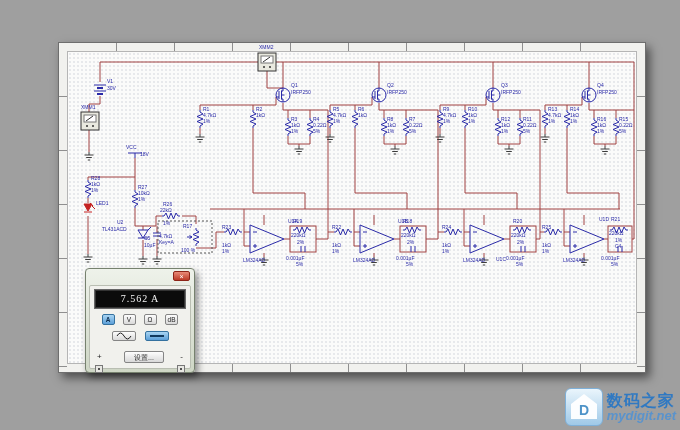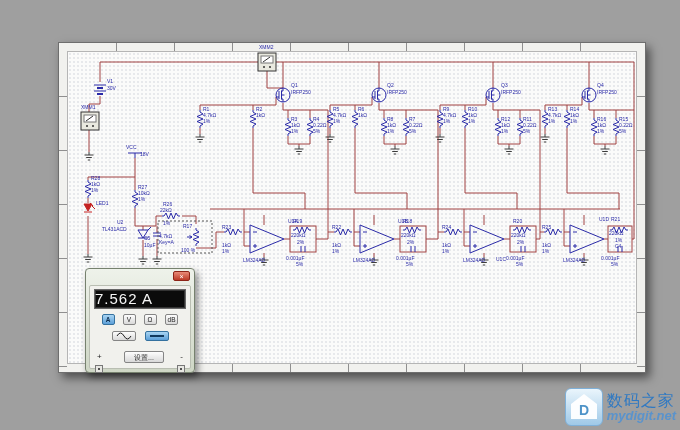--- a/index.html
+++ b/index.html
@@ -31,22 +31,22 @@
       box-shadow:3px 4px 7px rgba(0,0,0,.45);}
   #mm .titlebar{position:absolute;left:0;top:0;right:0;height:15px;padding:3px 0 0 7px;
       font-size:7.5px;color:#222;box-sizing:border-box;}
   #mm .closebtn{position:absolute;right:4px;top:2px;width:17px;height:10px;border-radius:2px;
       background:linear-gradient(#e98a77,#bb3a27);border:1px solid #8c2317;color:#fff;
       font-size:7px;line-height:9px;text-align:center;box-sizing:border-box;}
   #mm .body{position:absolute;left:3px;top:16px;right:3px;bottom:3px;background:#f1f1ed;
       border:1px solid #b9beb2;border-radius:2px;}
   #mm .display{position:absolute;left:4px;top:3px;right:4px;height:18px;background:#0b0b0b;
       border:1px solid #666;box-shadow:inset 0 0 0 1px #333;
-      color:#f6f6f6;font-family:Liberation Sans, sans-serif;font-size:15px;line-height:18px;
-      text-align:left;letter-spacing:1px;}
+      color:#f6f6f6;font-family:Liberation Serif, serif;font-size:10px;line-height:18px;
+      text-align:center;letter-spacing:1px;}
   #mm .mode-row{position:absolute;left:0;top:28px;width:100%;display:flex;justify-content:center;gap:8px;}
   #mm .sig-row{position:absolute;left:0;top:45px;width:100%;display:flex;justify-content:center;gap:9px;}
   .mmbtn{min-width:13px;height:11px;padding:0 2px;border-radius:2px;border:1px solid #858585;
       background:linear-gradient(#fdfdfd,#d9d9d9);font-size:6.5px;line-height:10px;text-align:center;
       color:#222;box-sizing:border-box;}
   .mmbtn.active{background:linear-gradient(#a9d5f3,#5c9fd8);border-color:#34719f;color:#0b2c4e;font-weight:bold;}
   .sigbtn{width:24px;height:10px;border-radius:2px;border:1px solid #858585;
       background:linear-gradient(#fdfdfd,#d9d9d9);display:flex;align-items:center;justify-content:center;box-sizing:border-box;}
   .sigbtn.active{background:linear-gradient(#a9d5f3,#5c9fd8);border-color:#34719f;}
   .dc-line{width:14px;height:2px;background:#123a5e;}
@@ -58,21 +58,21 @@
       font-size:7px;line-height:11px;text-align:center;color:#222;box-sizing:border-box;}
   #mm .jack{position:absolute;top:15px;width:8px;height:8px;border:1px solid #777;background:#e7e7e2;
       box-sizing:border-box;}
   #mm .jack::after{content:"";position:absolute;left:2px;top:2px;width:2px;height:2px;background:#222;border-radius:50%;}
   #mm .jack.l{left:5px;} #mm .jack.r{right:5px;}
   
   #watermark{position:absolute;right:4px;bottom:4px;z-index:8;display:flex;align-items:center;gap:4px;}
   #watermark .logo{width:36px;height:36px;border-radius:6px;border:1px solid #7fb0d8;
       background:linear-gradient(#eaf5fc,#9fc9e8);position:relative;}
   #watermark .wm-text{display:flex;flex-direction:column;line-height:1;}
-  #watermark .wm-name{font-size:16px;font-weight:normal;color:#3079c2;letter-spacing:1px;}
+  #watermark .wm-name{font-size:16px;font-weight:bold;color:#3079c2;letter-spacing:1px;}
   #watermark .wm-url{font-size:13px;font-style:italic;color:#5a93cc;font-weight:bold;}
 </style>
 </head>
 <body>
 
 <div id="screen">
 
   <div id="sheet">
     <div class="band top"></div>
     <div class="band bottom"></div>

